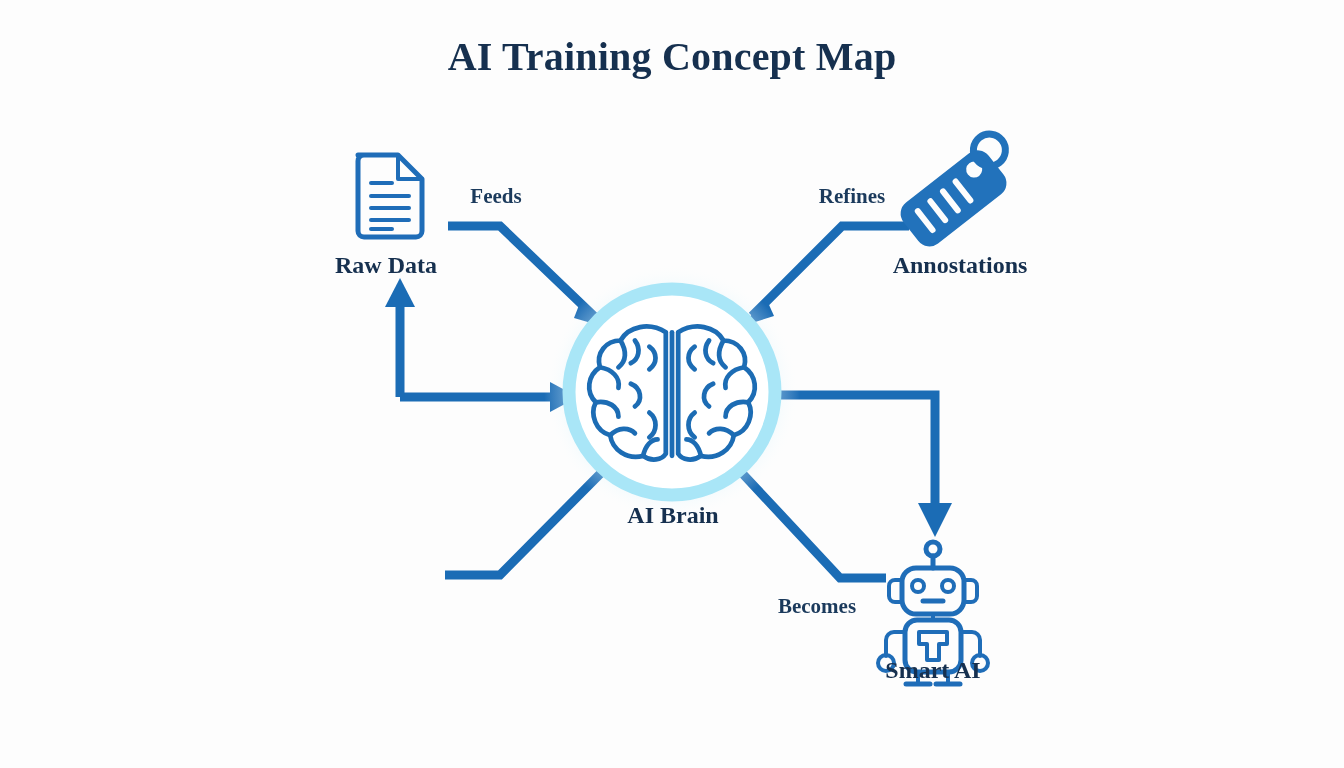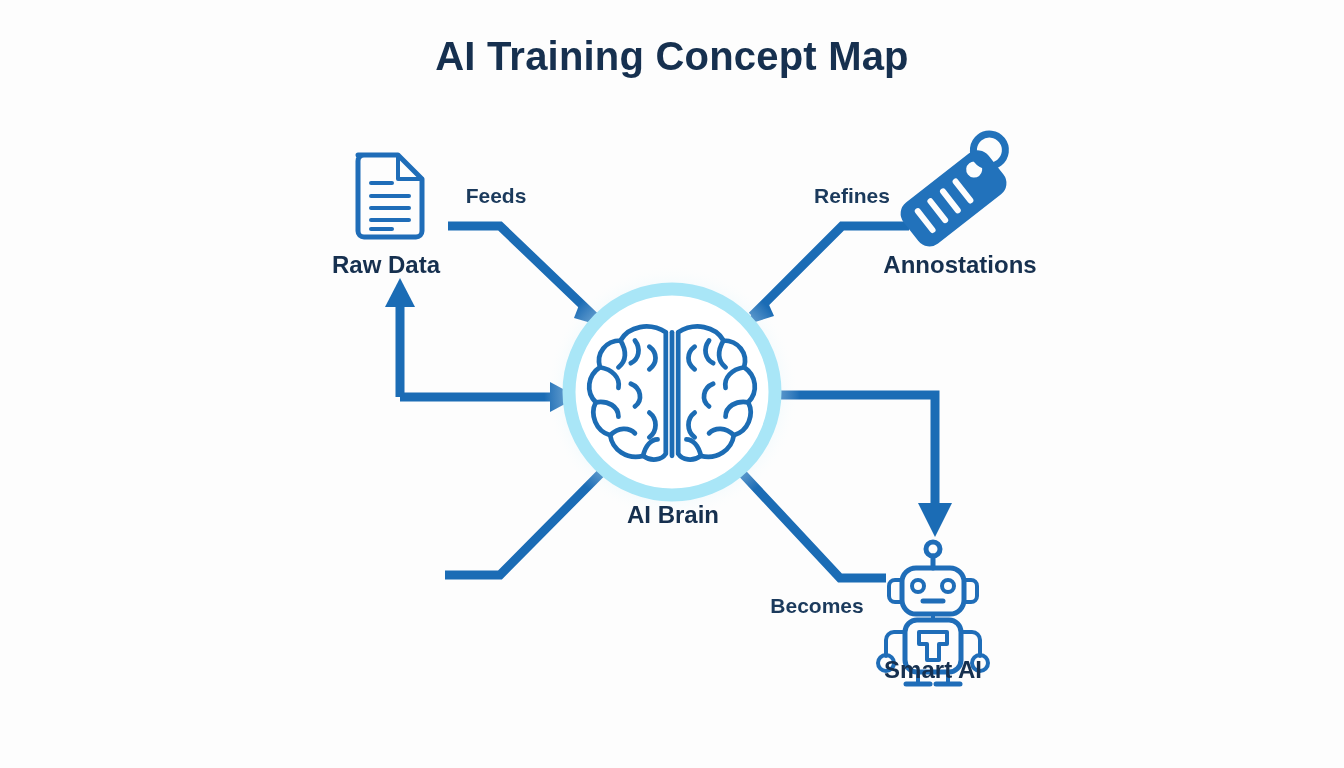--- a/index.html
+++ b/index.html
@@ -7,21 +7,21 @@
     margin: 0;
     padding: 0;
     background: #ffffff;
   }
   #canvas {
     position: relative;
     width: 1344px;
     height: 768px;
     background: #fdfdfd;
     overflow: hidden;
-    font-family: Liberation Sans, sans-serif;
+    font-family: Liberation Serif, serif;
   }
   #diagram-svg {
     position: absolute;
     left: 0;
     top: 0;
     width: 1344px;
     height: 768px;
   }
   .title-text {
     font-size: 40px;

